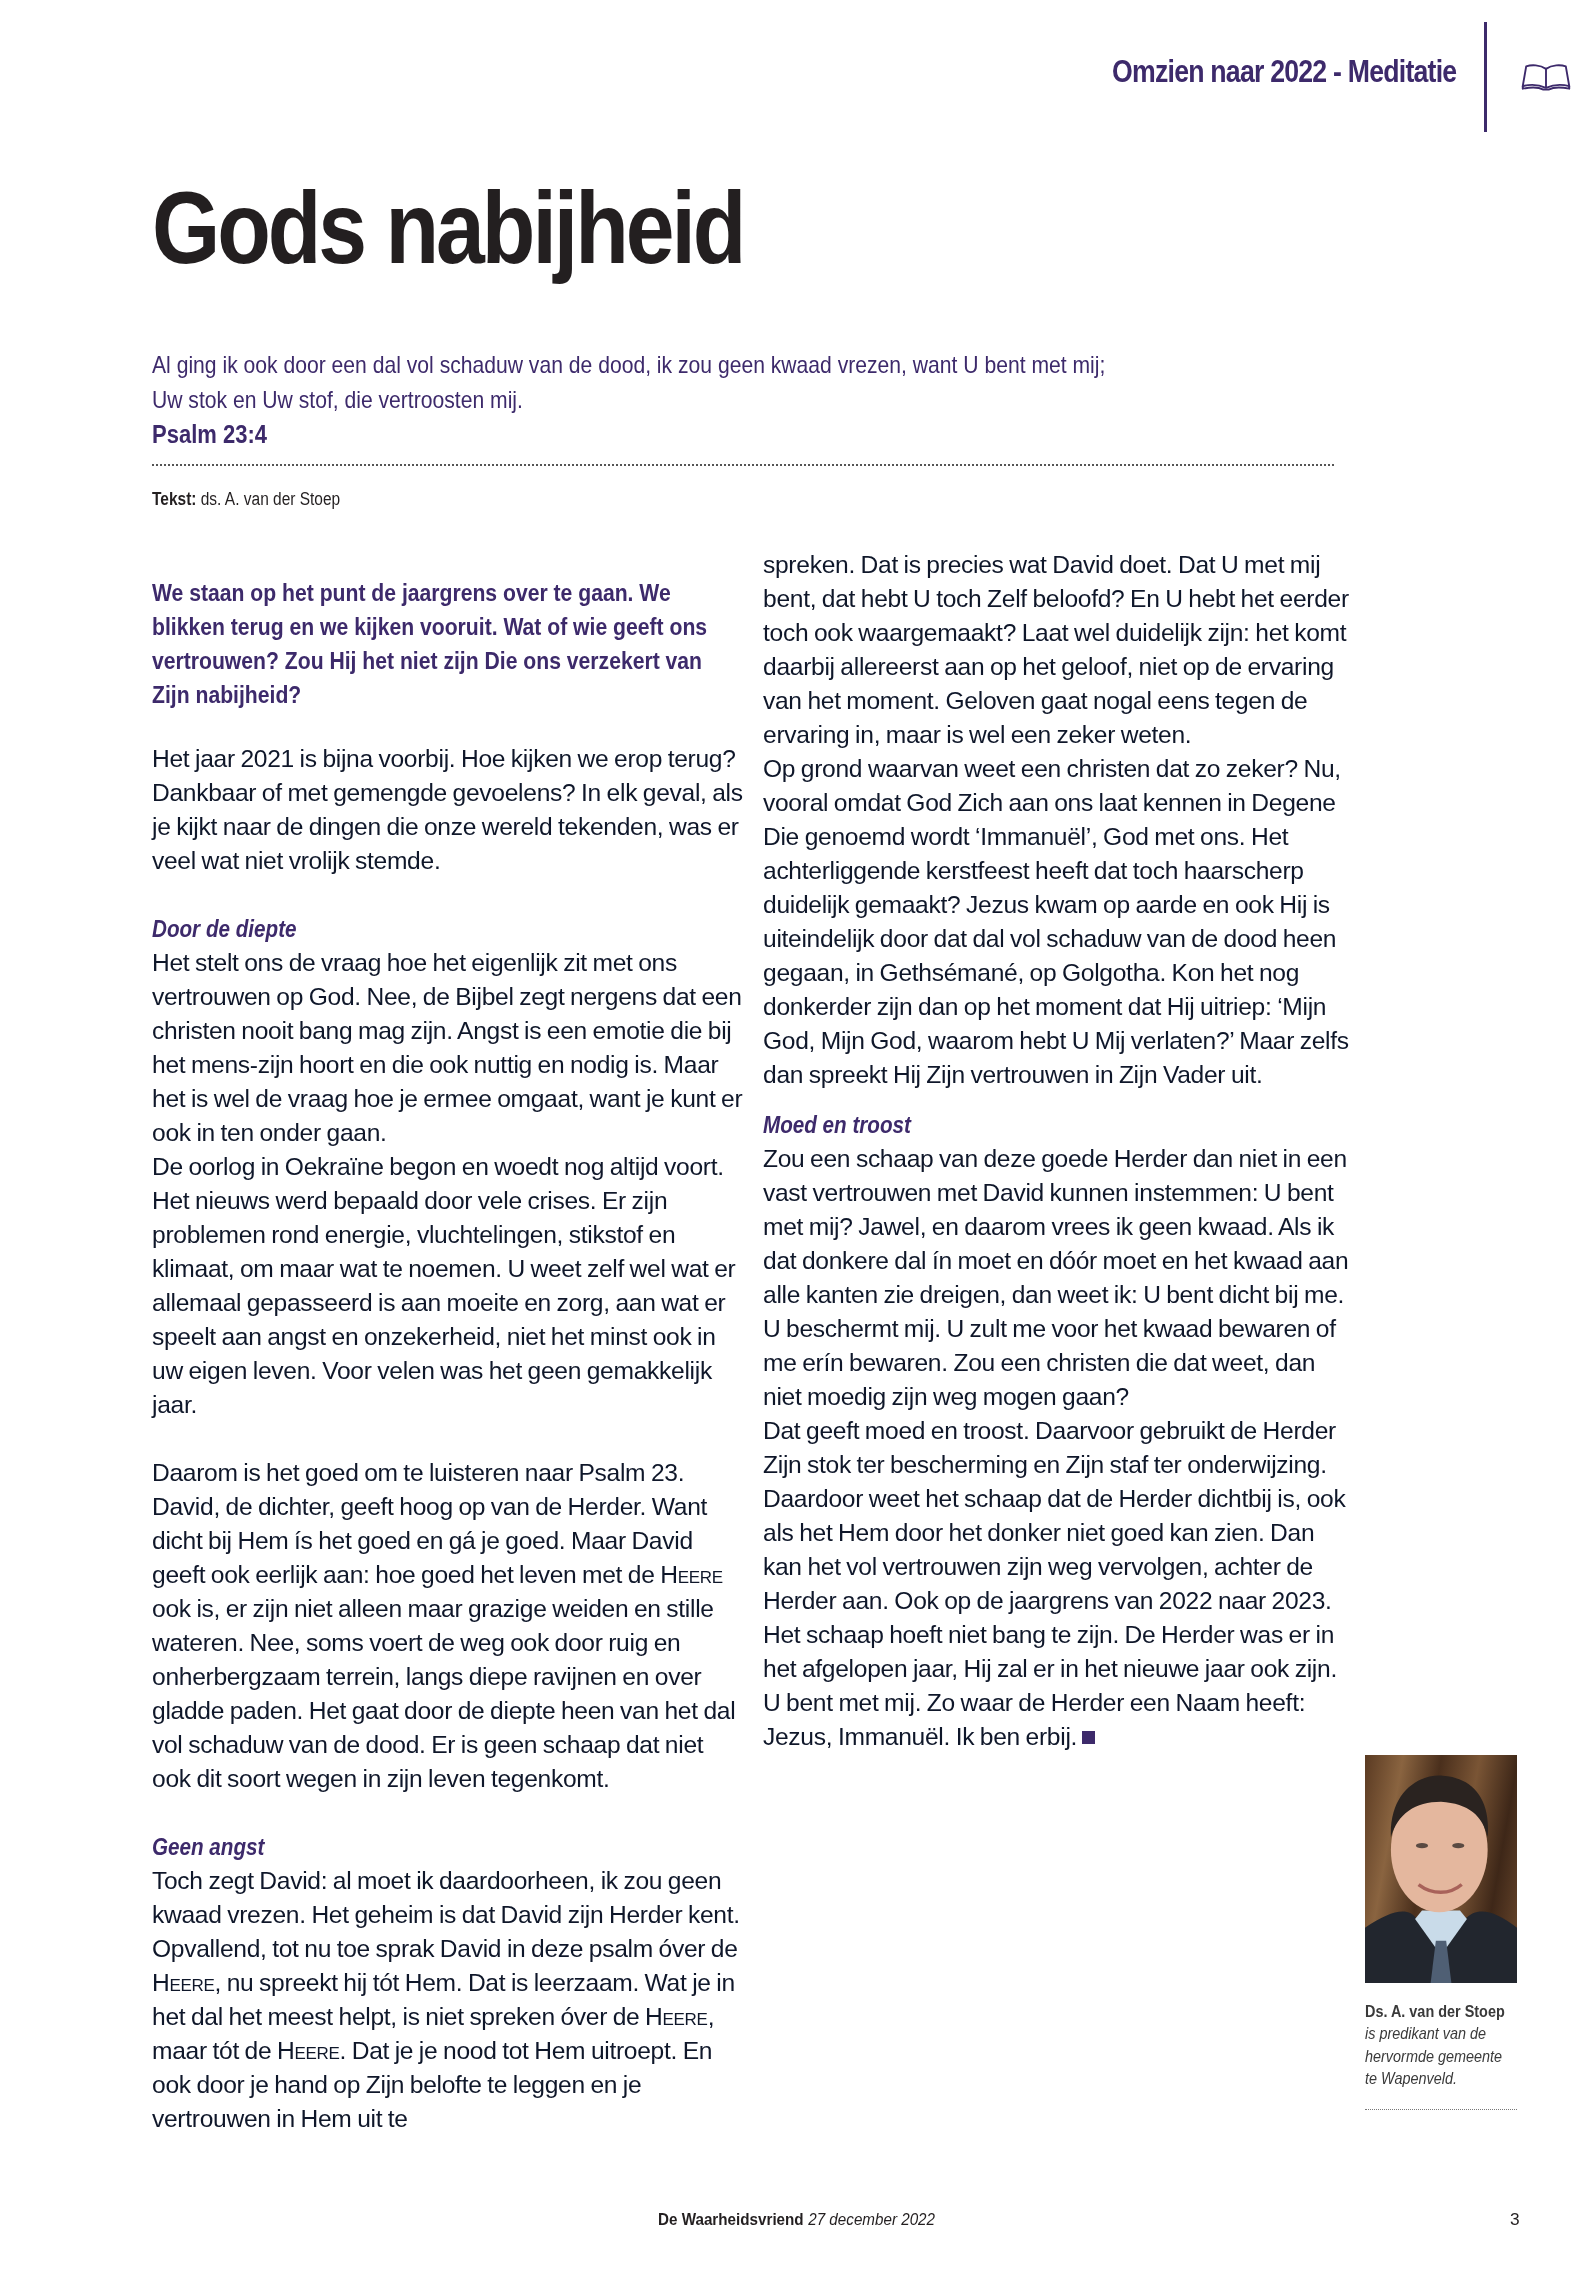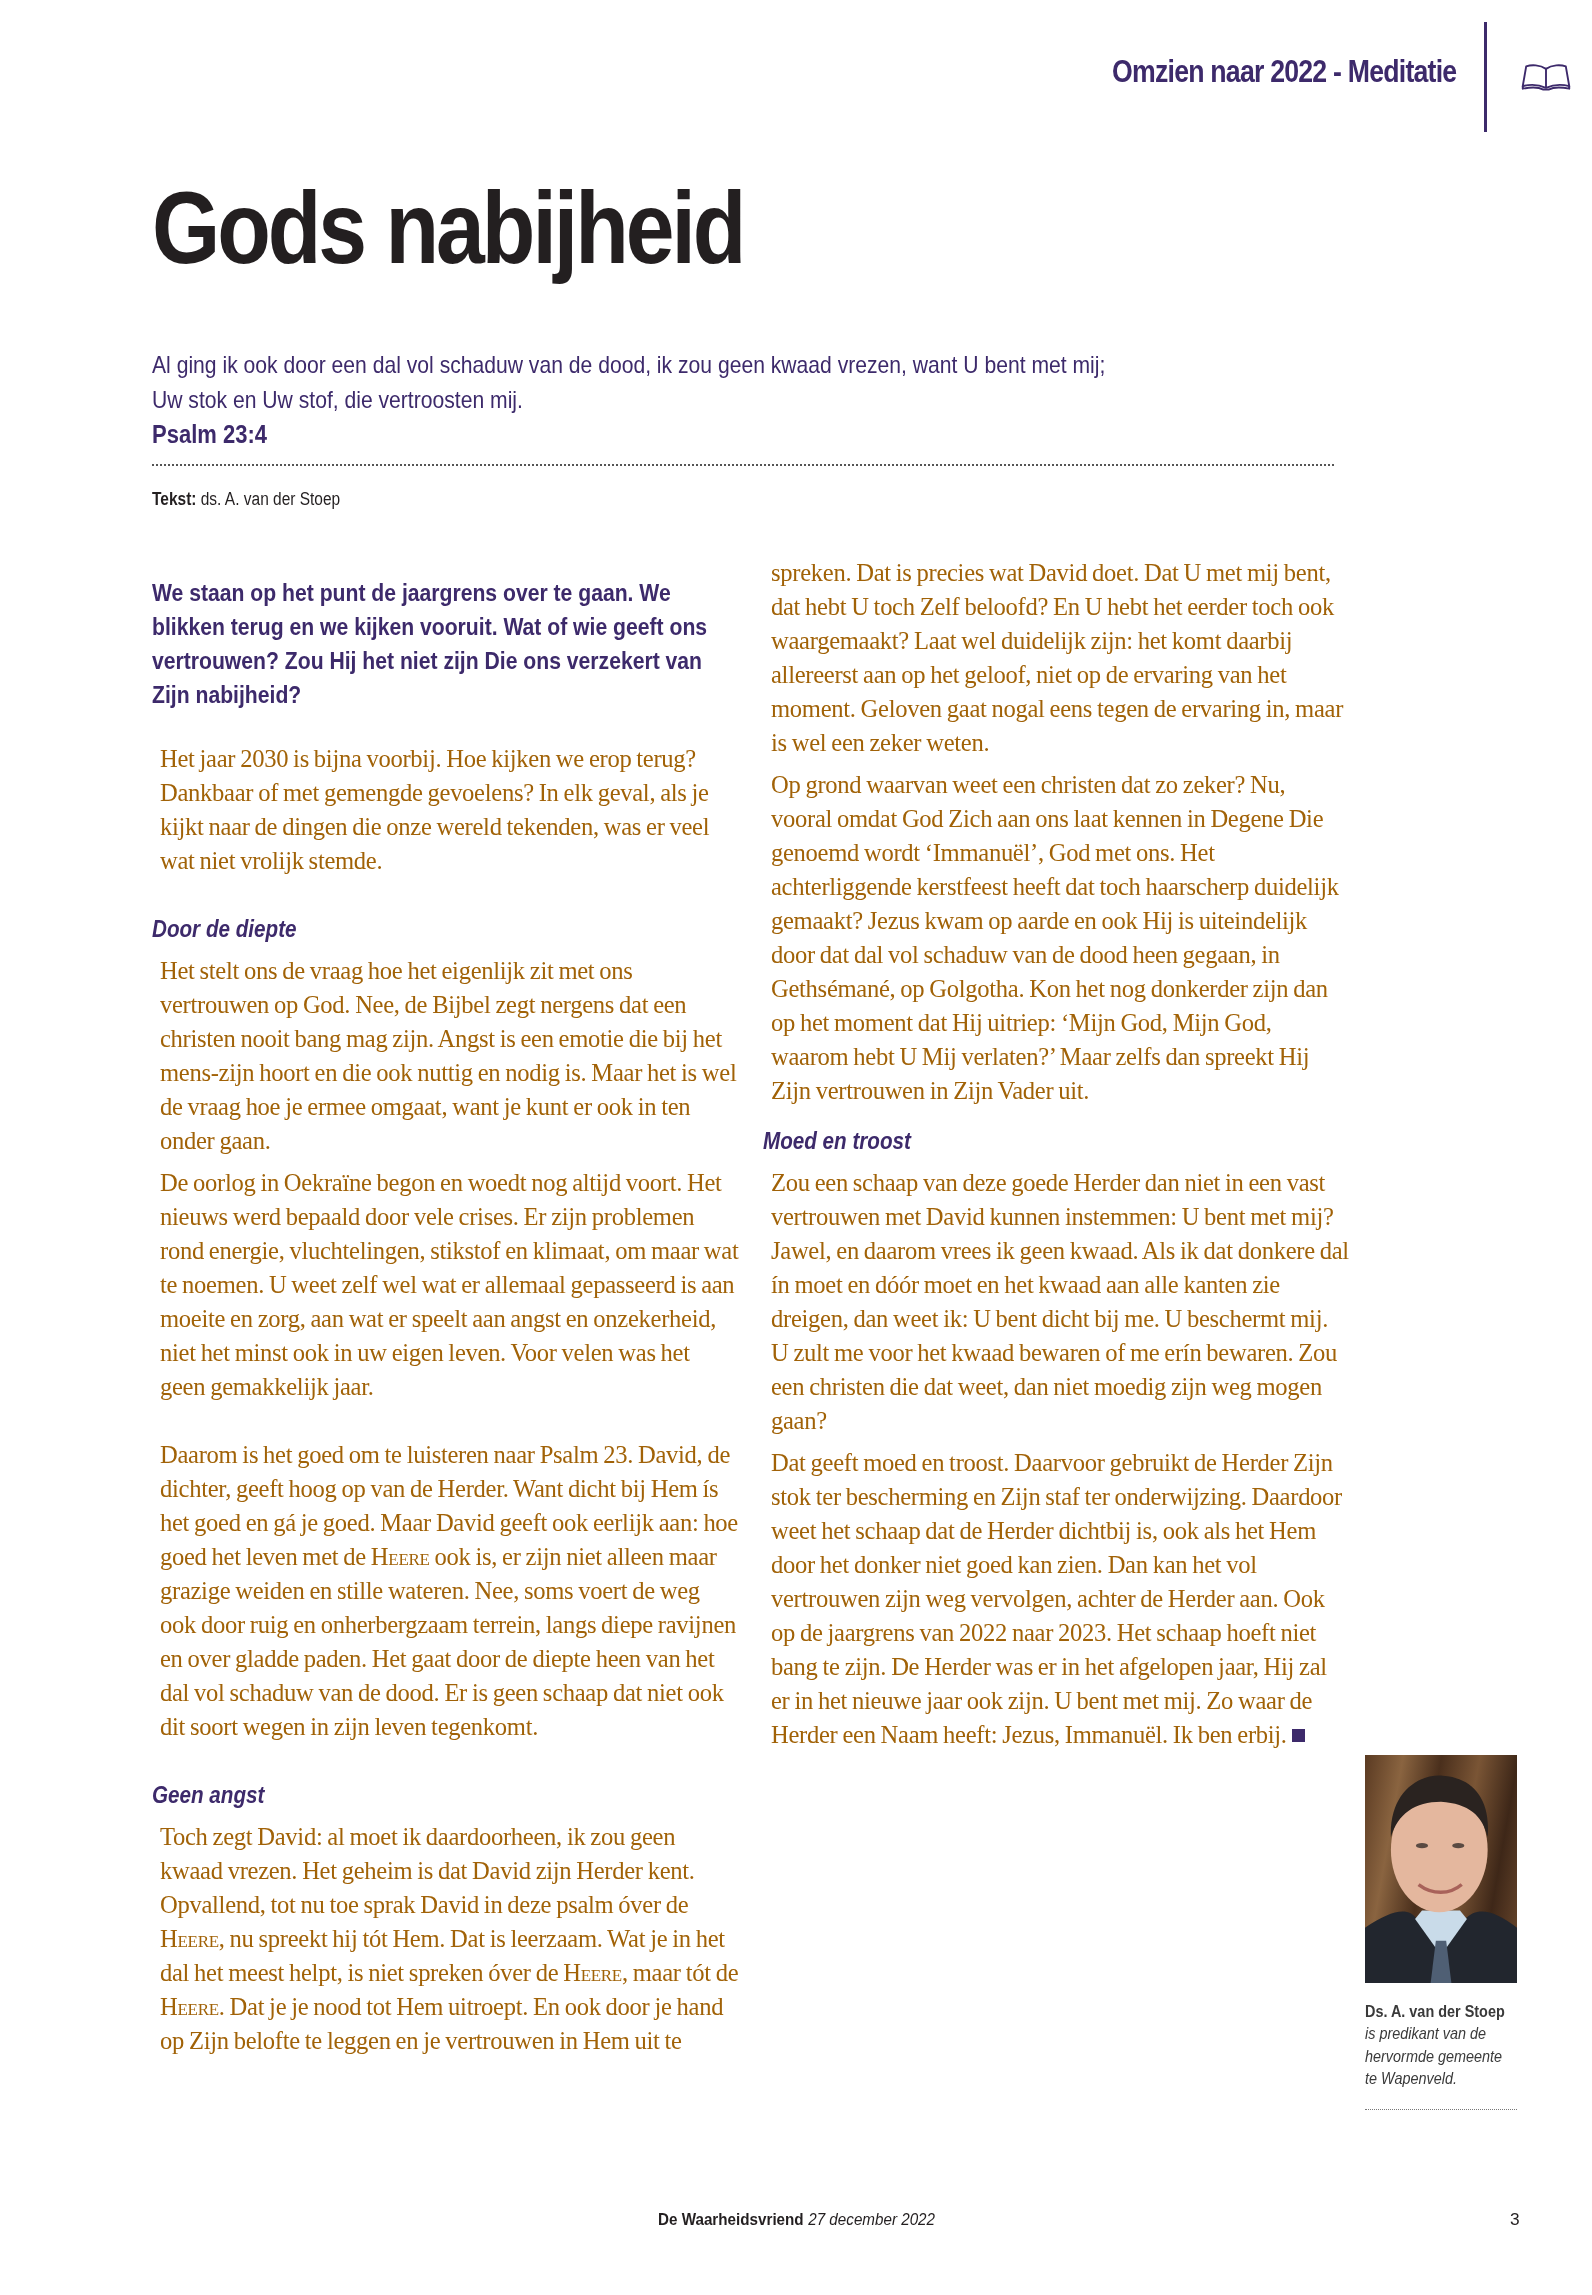--- a/index.html
+++ b/index.html
@@ -40,22 +40,22 @@
   .col { position: absolute; width: 595px; }
   .col-left { left: 152px; top: 576px; }
   .col-right { left: 763px; top: 548px; }
 
   .intro {
     font-family: "Liberation Sans", sans-serif; font-weight: bold; font-size: 24.6px;
     color: #3d2a6b; line-height: 34px; margin: 0 0 30px 0;
     width: 682px; transform: scaleX(0.86); transform-origin: left top; height: 136px;
   }
   .p {
-    font-family: Liberation Serif, serif; font-size: 24.6px; line-height: 34px;
-    color: #a16207; margin: 8px; letter-spacing: -0.3px; word-spacing: -0.9px;
+    font-family: Liberation Sans, sans-serif; font-size: 24.6px; line-height: 34px;
+    color: #0f172a; margin: 0; letter-spacing: -0.3px; word-spacing: -0.9px;
   }
   .p.gap { margin-top: 34px; }
   .subhead {
     font-family: "Liberation Sans", sans-serif; font-style: italic; font-weight: bold;
     font-size: 24px; color: #3d2a6b; line-height: 34px; margin: 34px 0 0 0;
     transform: scaleX(0.86); transform-origin: left top;
   }
   .smallcaps { font-variant: small-caps; }
 
   .pullquote-wrap { text-align: center; margin: 15.5px 0 0 0; }
@@ -117,21 +117,21 @@
 
 <div class="dotted-rule"></div>
 
 <div class="byline">
   <b>Tekst:</b>
   <span>ds. A. van der Stoep</span>
 </div>
 
 <div class="col col-left">
   <p class="intro">We staan op het punt de jaargrens over te gaan. We blikken terug en we kijken vooruit. Wat of wie geeft ons vertrouwen? Zou Hij het niet zijn Die ons verzekert van Zijn nabijheid?</p>
-  <p class="p">Het jaar 2030 is bijna voorbij. Hoe kijken we erop terug? Dankbaar of met gemengde gevoelens? In elk geval, als je kijkt naar de dingen die onze wereld tekenden, was er veel wat niet vrolijk stemde.</p>
+  <p class="p">Het jaar 2021 is bijna voorbij. Hoe kijken we erop terug? Dankbaar of met gemengde gevoelens? In elk geval, als je kijkt naar de dingen die onze wereld tekenden, was er veel wat niet vrolijk stemde.</p>
   <div class="subhead">Door de diepte</div>
   <p class="p">Het stelt ons de vraag hoe het eigenlijk zit met ons vertrouwen op God. Nee, de Bijbel zegt nergens dat een christen nooit bang mag zijn. Angst is een emotie die bij het mens-zijn hoort en die ook nuttig en nodig is. Maar het is wel de vraag hoe je ermee omgaat, want je kunt er ook in ten onder gaan.</p>
   <p class="p">De oorlog in Oekraïne begon en woedt nog altijd voort. Het nieuws werd bepaald door vele crises. Er zijn problemen rond energie, vluchtelingen, stikstof en klimaat, om maar wat te noemen. U weet zelf wel wat er allemaal gepasseerd is aan moeite en zorg, aan wat er speelt aan angst en onzekerheid, niet het minst ook in uw eigen leven. Voor velen was het geen gemakkelijk jaar.</p>
   <p class="p gap"><span>Daarom is het goed om te luisteren naar Psalm 23. David, de dichter, geeft hoog op van de Herder. Want dicht bij Hem ís het goed en gá je goed. Maar David geeft ook eerlijk aan: hoe goed het leven met de </span><span class="smallcaps">Heere</span><span> ook is, er zijn niet alleen maar grazige weiden en stille wateren. Nee, soms voert de weg ook door ruig en onherbergzaam terrein, langs diepe ravijnen en over gladde paden. Het gaat door de diepte heen van het dal vol schaduw van de dood. Er is geen schaap dat niet ook dit soort wegen in zijn leven tegenkomt.</span></p>
   <div class="subhead">Geen angst</div>
   <p class="p"><span>Toch zegt David: al moet ik daardoorheen, ik zou geen kwaad vrezen. Het geheim is dat David zijn Herder kent. Opvallend, tot nu toe sprak David in deze psalm óver de </span><span class="smallcaps">Heere</span><span>, nu spreekt hij tót Hem. Dat is leerzaam. Wat je in het dal het meest helpt, is niet spreken óver de </span><span class="smallcaps">Heere</span><span>, maar tót de </span><span class="smallcaps">Heere</span><span>. Dat je je nood tot Hem uitroept. En ook door je hand op Zijn belofte te leggen en je vertrouwen in Hem uit te</span></p>
 </div>
 
 <div class="col col-right">
   <p class="p">spreken. Dat is precies wat David doet. Dat U met mij bent, dat hebt U toch Zelf beloofd? En U hebt het eerder toch ook waargemaakt? Laat wel duidelijk zijn: het komt daarbij allereerst aan op het geloof, niet op de ervaring van het moment. Geloven gaat nogal eens tegen de ervaring in, maar is wel een zeker weten.</p>

